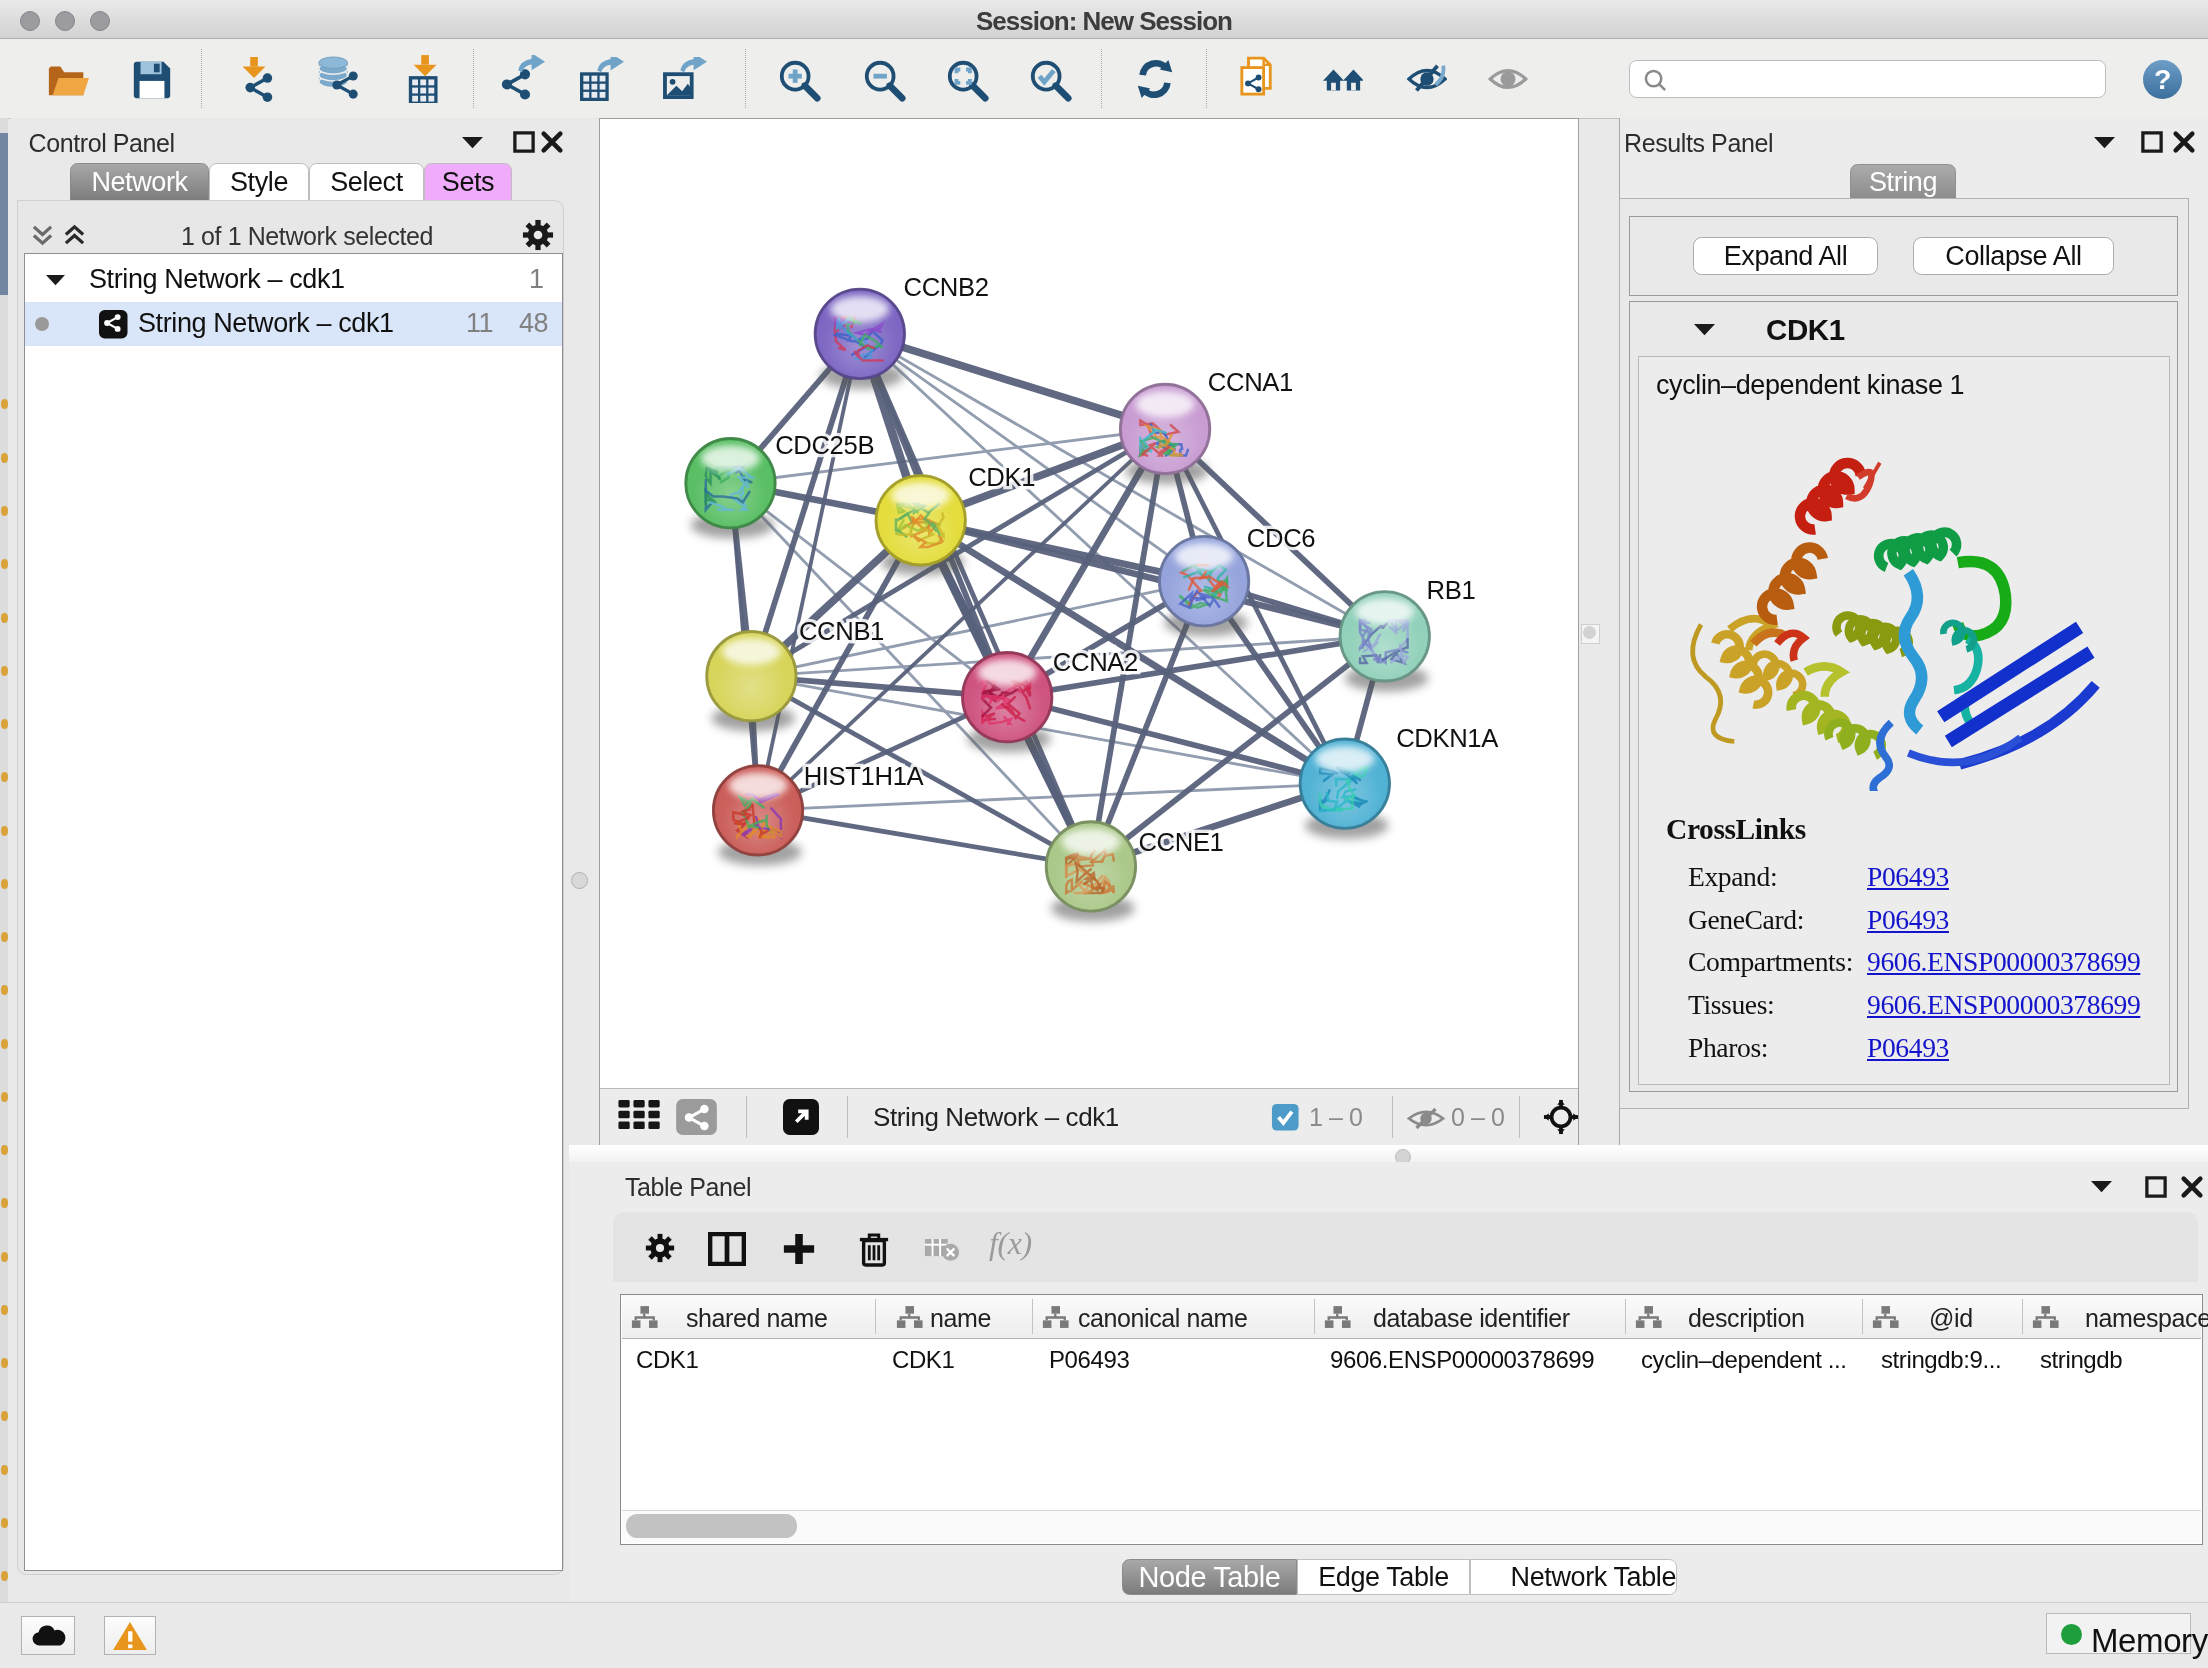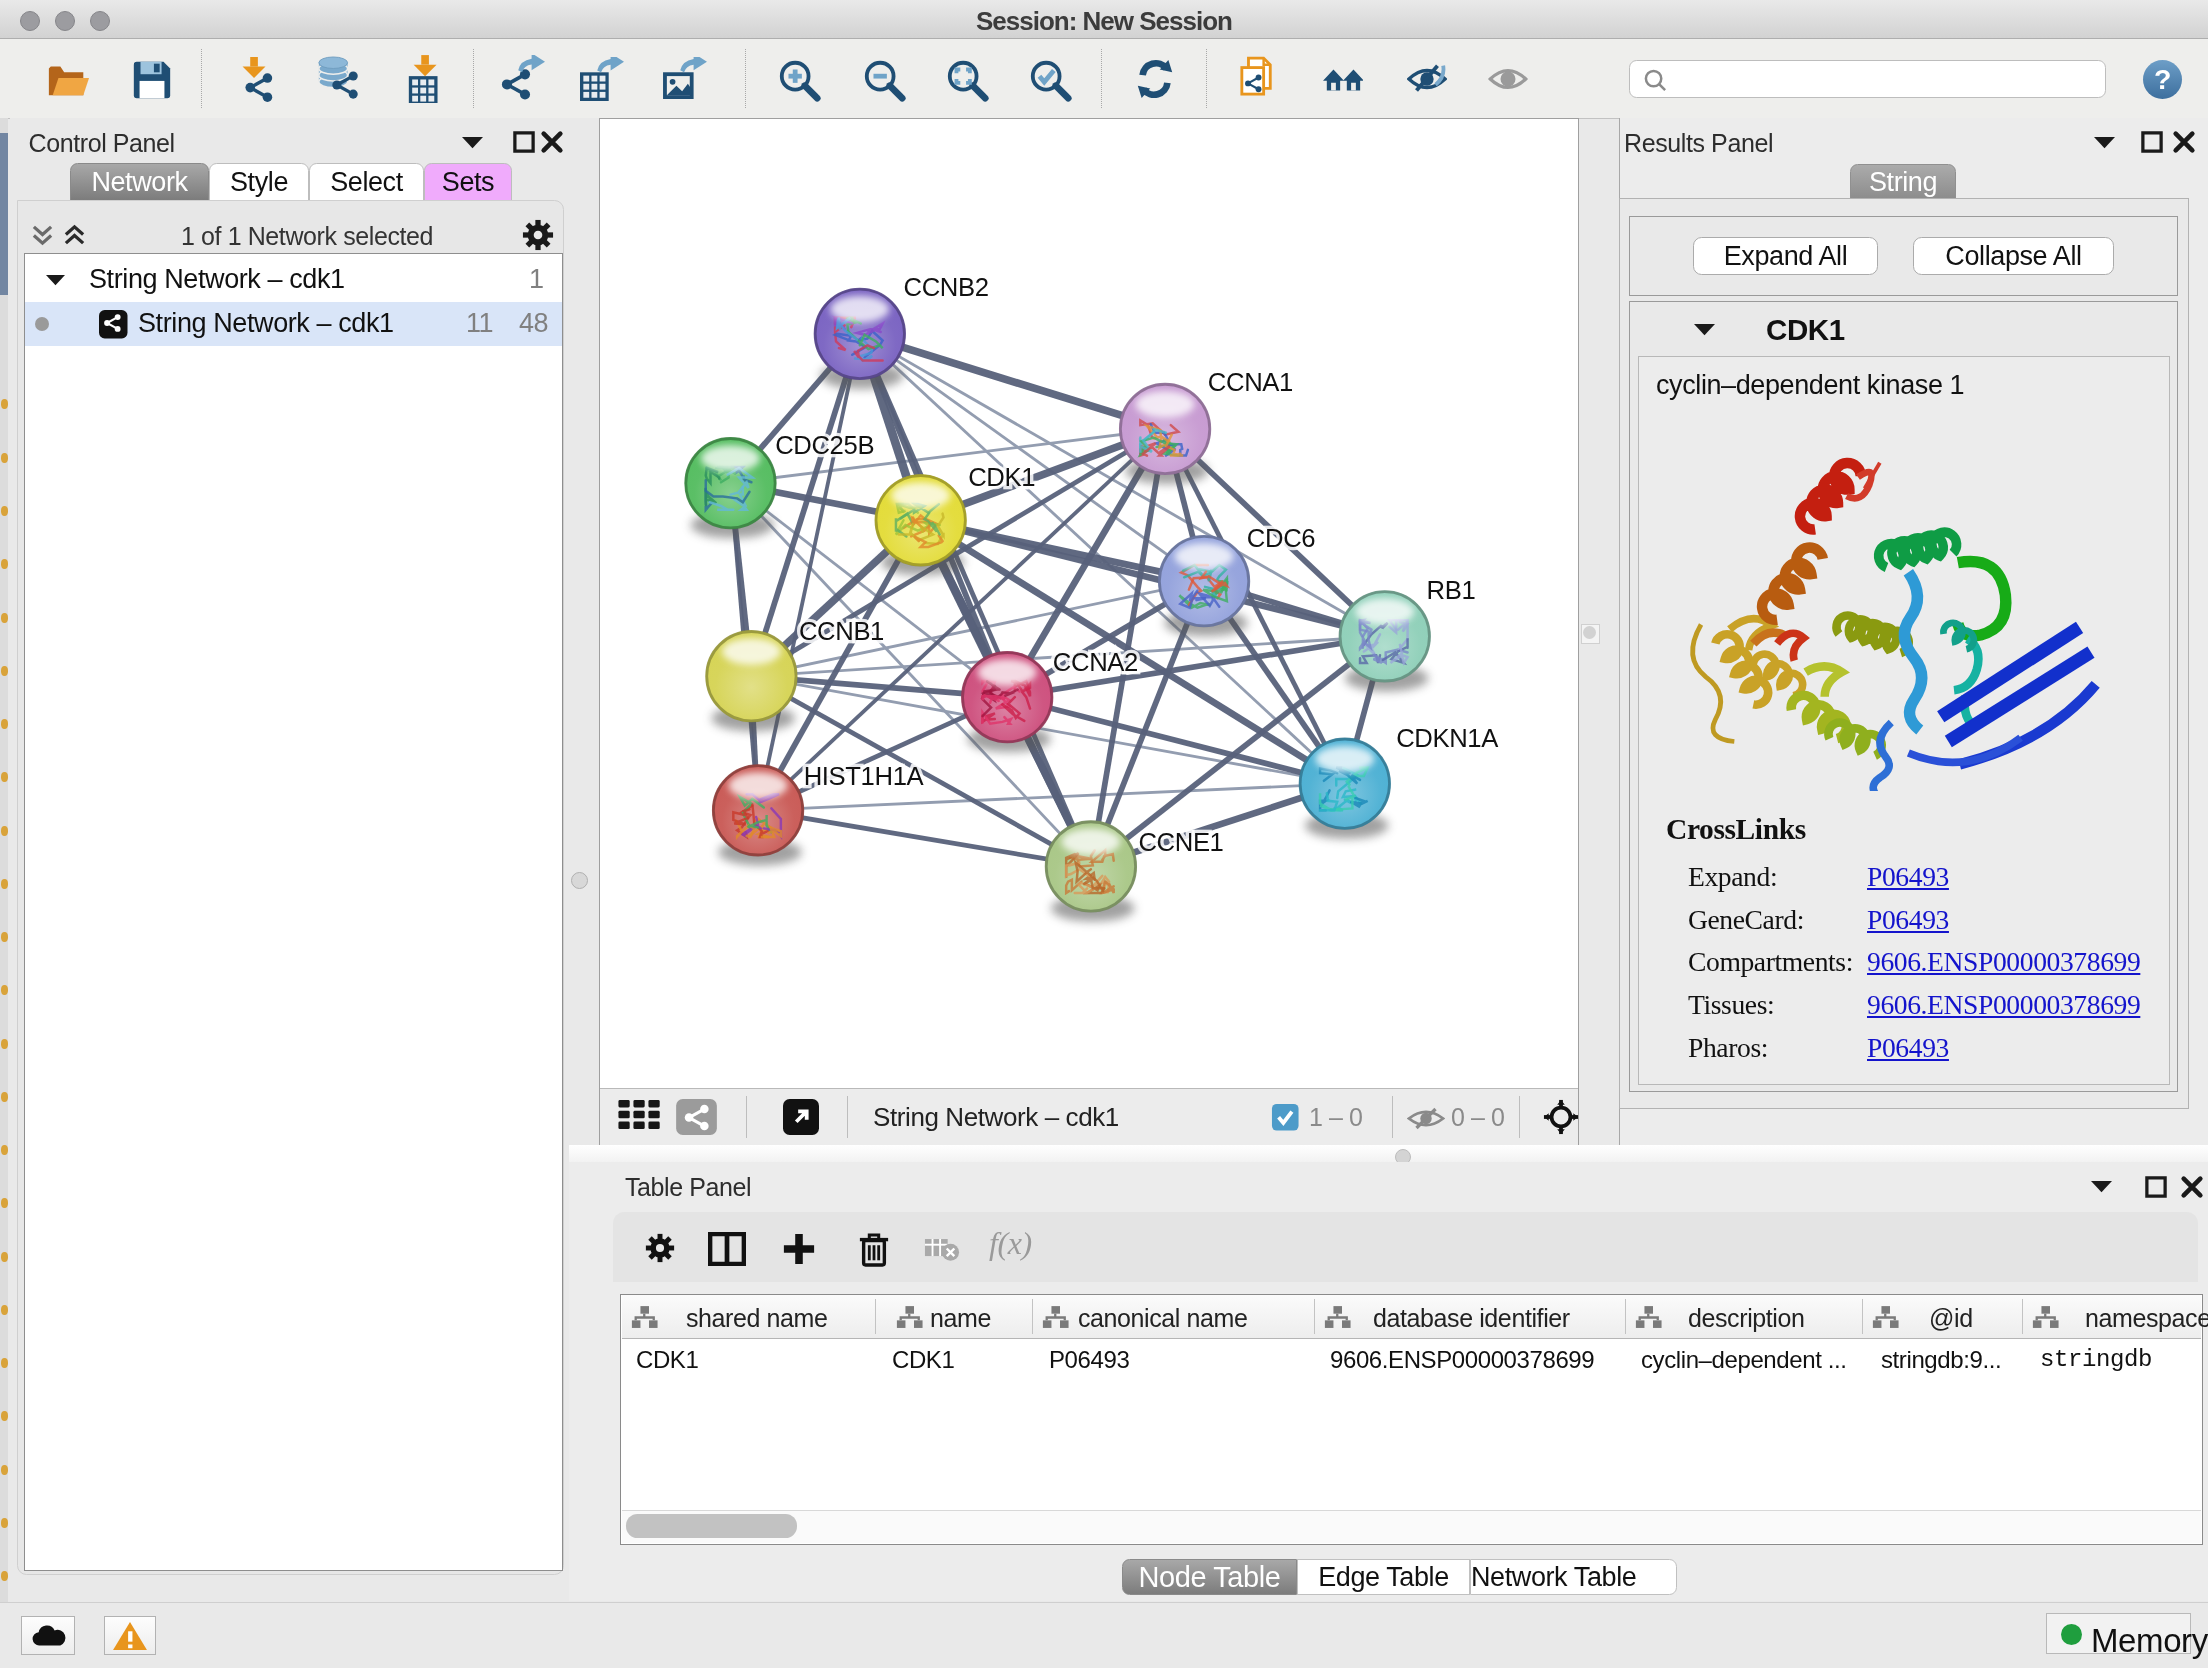--- a/index.html
+++ b/index.html
@@ -829,26 +829,26 @@
       <rect x="20" y="17" width="9" height="8" fill="#7a7a7a"></rect>
       <path d="M15 10 L15 14 M6 17 L6 14 L25 14 L25 17" stroke="#7a7a7a" stroke-width="2.4" fill="none"></path>
     </svg></div>
 <div style="position:absolute;left:2085px;top:1304px;font-size:25px;color:#222;">namespace</div>
 <div style="position:absolute;left:636px;top:1346px;font-size:24px;color:#111;">CDK1</div>
 <div style="position:absolute;left:892px;top:1346px;font-size:24px;color:#111;">CDK1</div>
 <div style="position:absolute;left:1049px;top:1346px;font-size:24px;color:#111;">P06493</div>
 <div style="position:absolute;left:1330px;top:1346px;font-size:24px;color:#111;">9606.ENSP00000378699</div>
 <div style="position:absolute;left:1641px;top:1346px;font-size:24px;color:#111;">cyclin–dependent ...</div>
 <div style="position:absolute;left:1881px;top:1346px;font-size:24px;color:#111;">stringdb:9...</div>
-<div style="position:absolute;left:2040px;top:1346px;font-size:24px;color:#111;font-family:Liberation Mono, monospace;">stringdb</div>
+<div style="position:absolute;left:2040px;top:1346px;font-size:24px;color:#111;">stringdb</div>
 <div style="position:absolute;left:622px;top:1510px;width:1579px;height:32px;background:#fafafa;border-top:1px solid #d8d8d8;"></div>
 <div style="position:absolute;left:626px;top:1514px;width:171px;height:24px;border-radius:11.4px;background:#c2c2c2;"></div>
 <div style="position:absolute;left:1122px;top:1559px;width:175px;height:36px;box-sizing:border-box;font-size:29px;text-align:center;line-height:34px;background:linear-gradient(#a8a8a8,#7c7c7c);color:#fff;border:1px solid #8a8a8a;border-radius:7.6px 0 0 7.6px;">Node Table</div>
 <div style="position:absolute;top:1559px;height:36px;box-sizing:border-box;font-size:27px;text-align:center;line-height:34px;border:1px solid #c0c0c0;background:#fff;color:#111;left:1297px;width:173px;">Edge Table</div>
-<div style="position:absolute;top:1559px;height:36px;box-sizing:border-box;font-size:27px;text-align:left;line-height:34px;border:1px solid #c0c0c0;background:#fff;color:#111;left:1470px;width:207px;border-radius:0 7.6px 7.6px 0;">Network Table</div>
+<div style="position:absolute;top:1559px;height:36px;box-sizing:border-box;font-size:27px;text-align:right;line-height:34px;border:1px solid #c0c0c0;background:#fff;color:#111;left:1470px;width:207px;border-radius:0 7.6px 7.6px 0;">Network Table</div>
 <div style="position:absolute;left:0;top:1602px;width:2208px;height:67px;background:#e9e9e9;border-top:1px solid #cfcfcf;"></div>
 <div style="position:absolute;left:21px;top:1616px;width:54px;height:39px;background:linear-gradient(#fdfdfd,#ededed);border:1px solid #b2b2b2;box-sizing:border-box;"></div>
 <div class="ic" style="left:27.6px;top:1621px"><svg width="42" height="30" viewBox="0 0 44 32" style="">
       <path d="M12 26 a7 7 0 0 1 -1-14 a9 9 0 0 1 17-2 a6.5 6.5 0 0 1 6 16 Z" fill="#111"></path>
     </svg></div>
 <div style="position:absolute;left:104px;top:1616px;width:52px;height:39px;background:linear-gradient(#fdfdfd,#ededed);border:1px solid #b2b2b2;box-sizing:border-box;"></div>
 <div class="ic" style="left:111px;top:1620px"><svg width="38" height="32" viewBox="0 0 40 34" style="">
       <path d="M20 2 L38 32 L2 32 Z" fill="#e8951d"></path>
       <rect x="18" y="12" width="4.6" height="11" fill="#fff"></rect>
       <rect x="18" y="26" width="4.6" height="4" fill="#fff"></rect>

